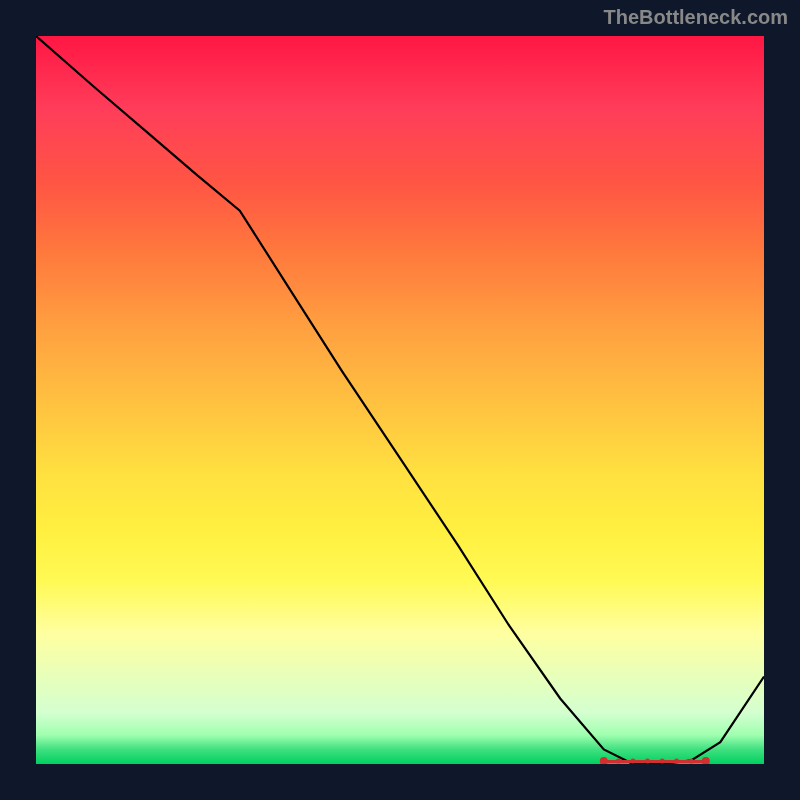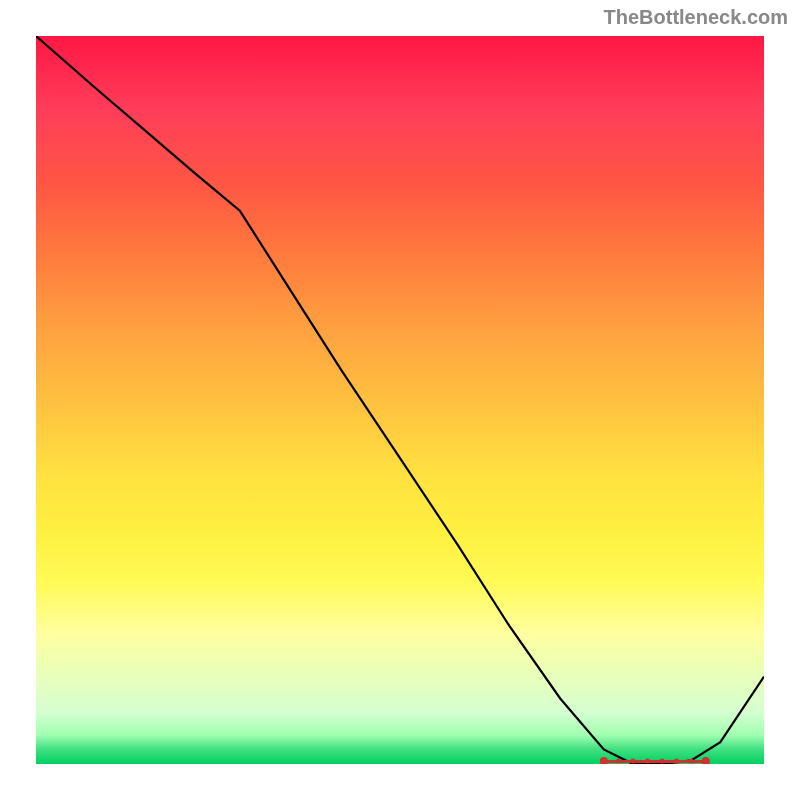--- a/index.html
+++ b/index.html
@@ -7,21 +7,21 @@
     width: 800px;
     height: 800px;
     background: #000;
     font-family: Arial, sans-serif;
     overflow: hidden;
   }
   .chart-container {
     position: relative;
     width: 800px;
     height: 800px;
-    background: #ffffff;
+    background: #0f172a;
   }
   .watermark {
     position: absolute;
     top: 6px;
     right: 12px;
     color: #888;
     font-size: 20px;
     font-weight: bold;
     z-index: 10;
   }

